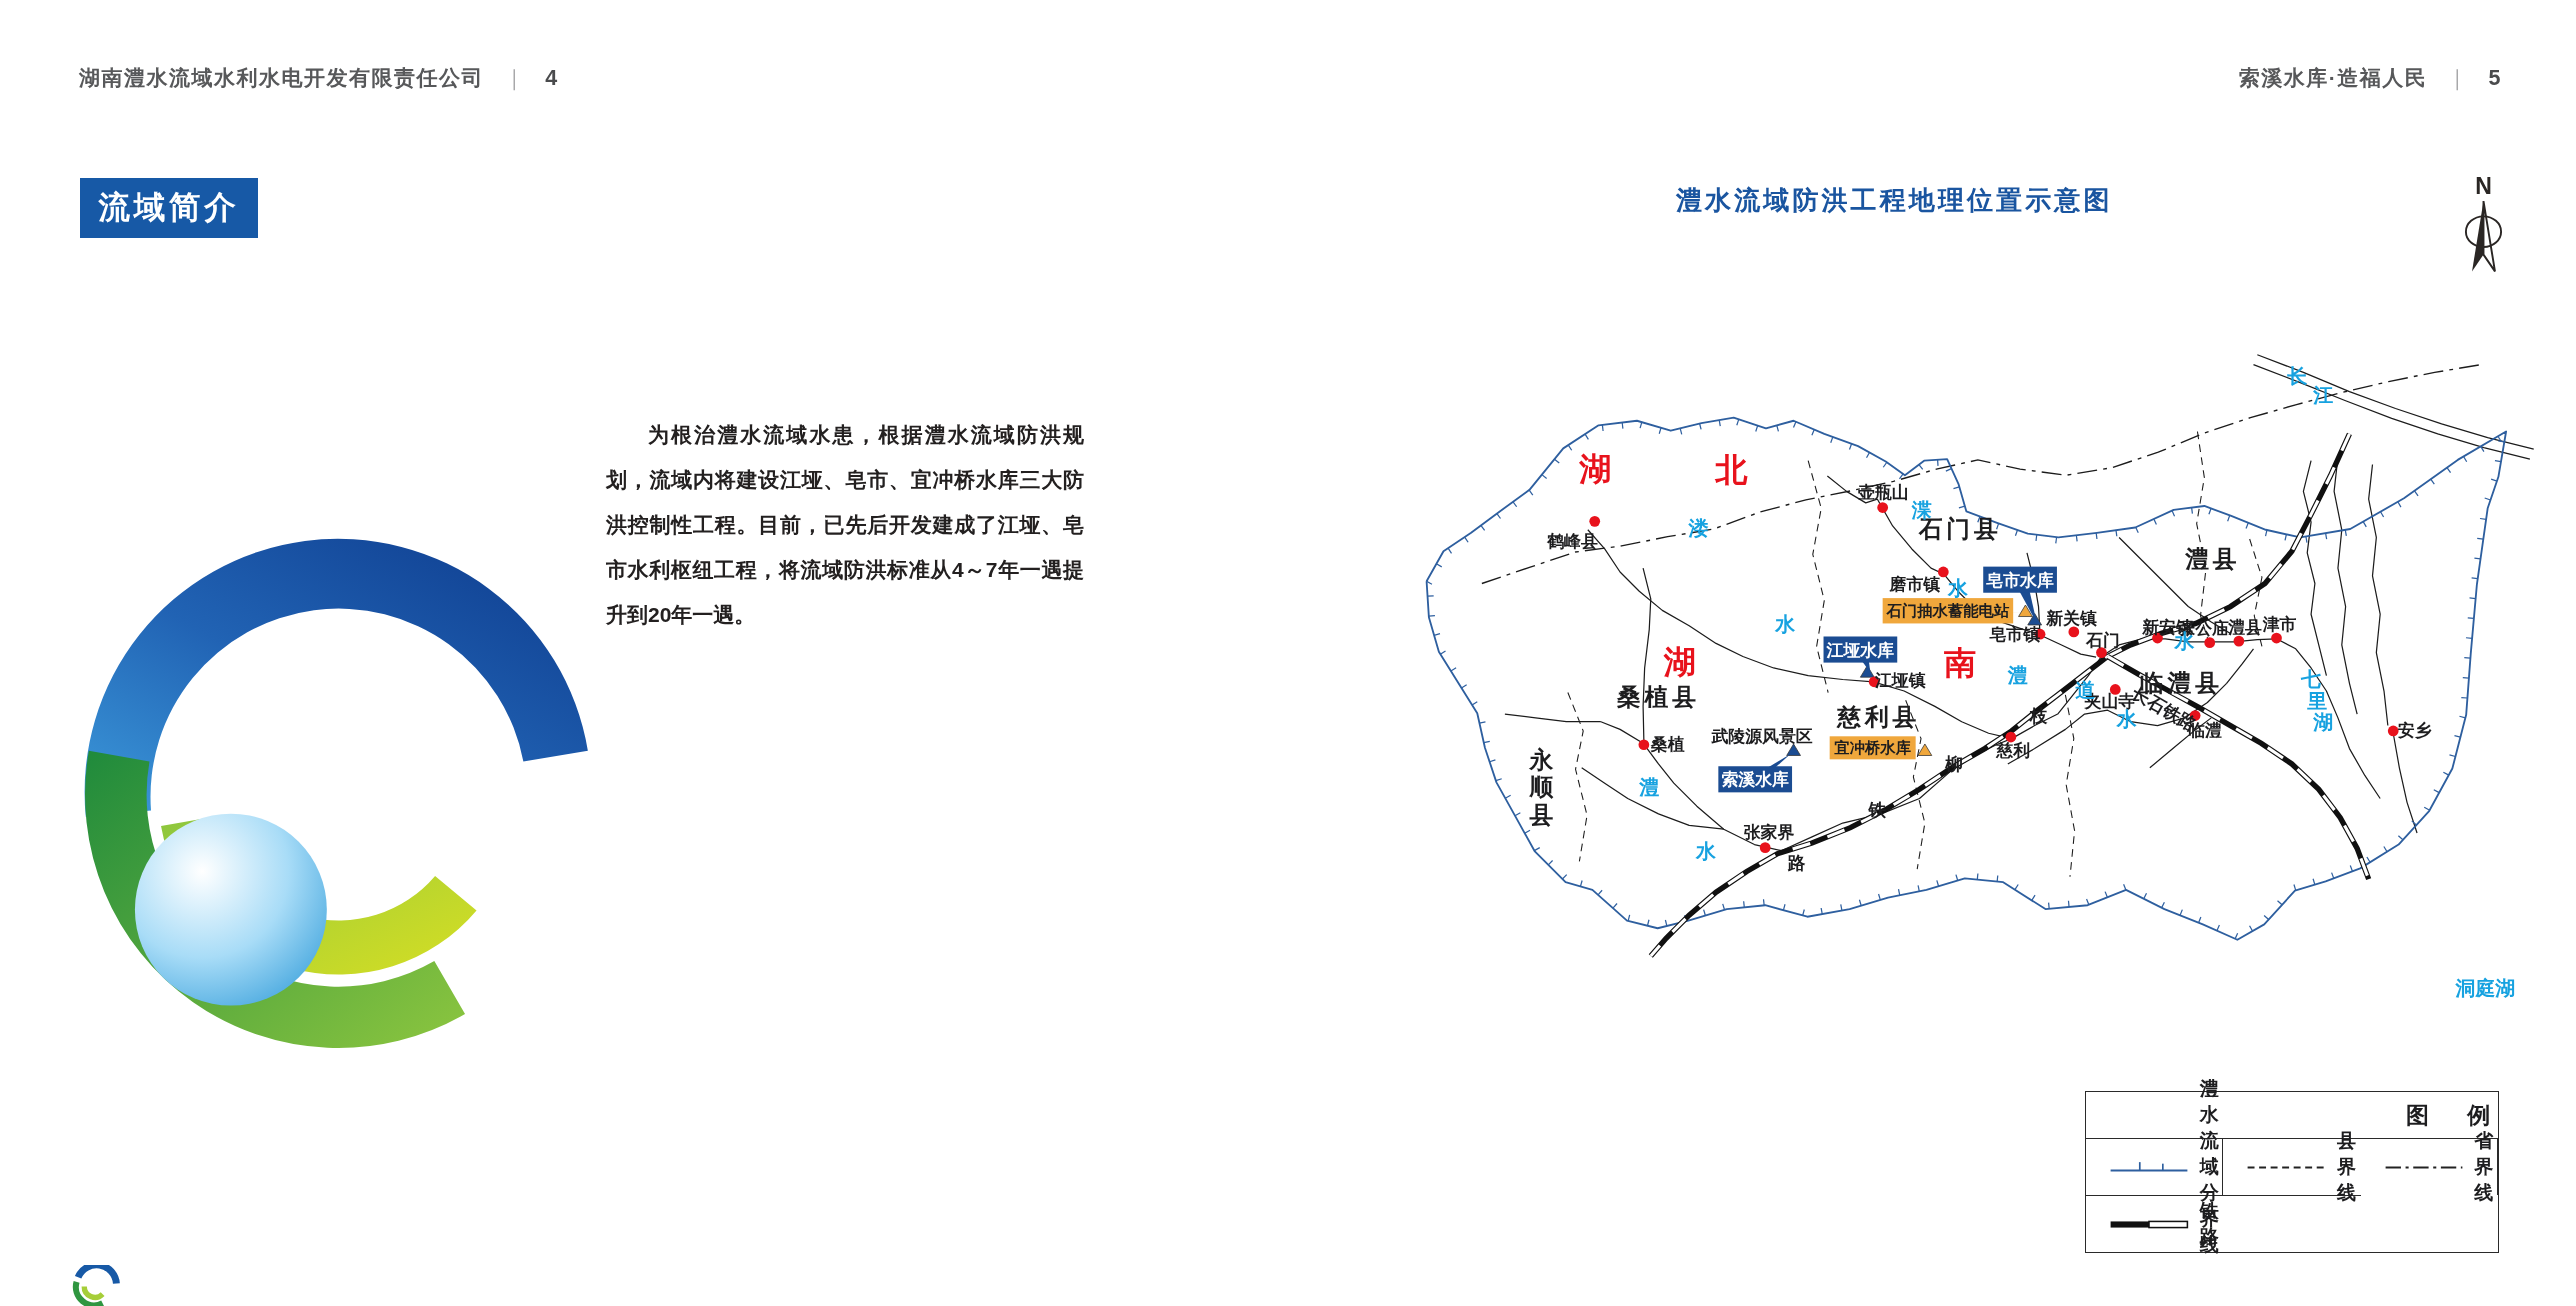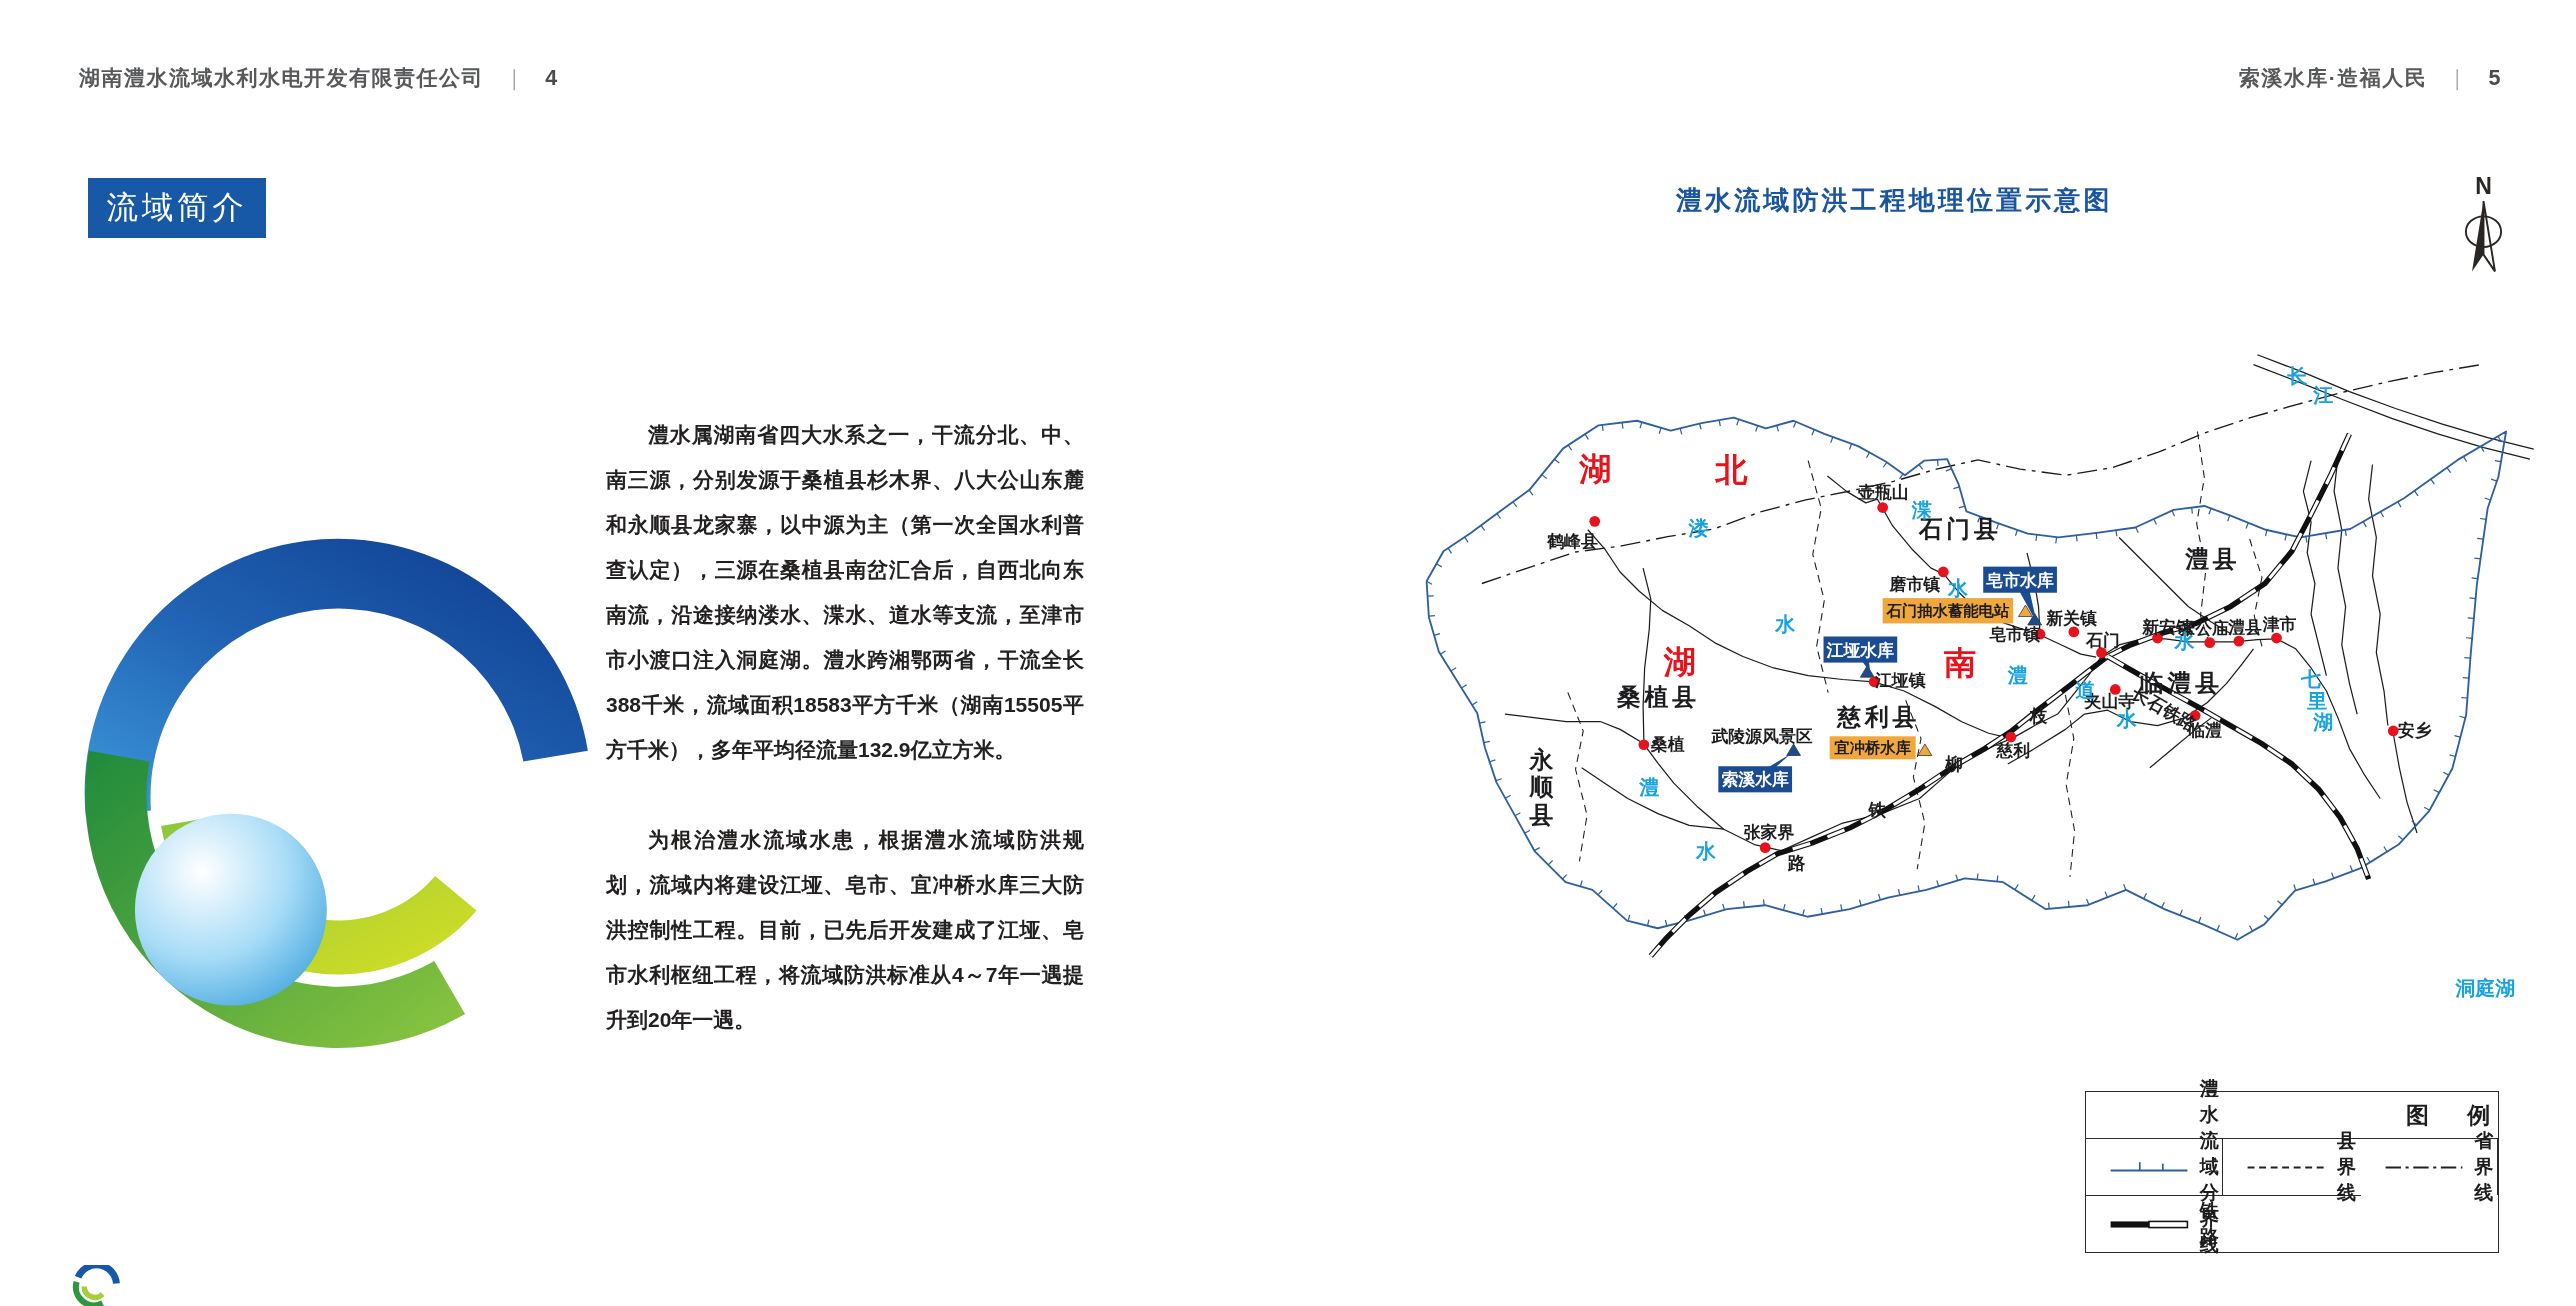--- a/index.html
+++ b/index.html
@@ -3,22 +3,22 @@
 <meta charset="utf-8">
 <style>
   html,body{margin:0;padding:0}
   body{width:2576px;height:1306px;background:#ffffff;position:relative;overflow:hidden;
        font-family:"Liberation Sans","DejaVu Sans",sans-serif;color:#232020}
   .hdr{position:absolute;top:64px;font-size:21px;font-weight:bold;color:#57585a;letter-spacing:1.5px;white-space:nowrap}
   .hdr-left{left:79px}
   .hdr-right{right:74px}
   .hdr .sep{margin:0 12.3px;font-weight:400;color:#9b9c9e}
   .hdr .pg{font-size:21.5px;color:#4a4b4d}
-  .badge{position:absolute;left:88px;top:178px;background:#1759a6;color:#fff;
-         font-size:31.5px;font-weight:normal;padding:9.2px 18.4px;letter-spacing:3.8px}
+  .badge{position:absolute;left:80px;top:178px;background:#1759a6;color:#fff;
+         font-size:31.5px;font-weight:bold;padding:9.2px 18.4px;letter-spacing:3.8px}
   .paras{position:absolute;left:606px;top:412px;width:478px;font-size:21px;font-weight:bold;
          color:#232020;text-align:justify;line-height:45px}
   .paras p{margin:0 0 45px 0;text-indent:2em}
   .map-title{position:absolute;left:1676px;top:183px;font-size:26px;font-weight:bold;
              color:#1a55a0;letter-spacing:3.1px;white-space:nowrap}
   .north{position:absolute;left:2461px;top:175px;width:45px;text-align:center}
   .north .n{display:block;font-size:23px;font-weight:bold;color:#2a2624;line-height:23px}
   #map-svg{position:absolute;left:0;top:0}
   
   .river{fill:none;stroke:#1c1c1c;stroke-width:1.6;stroke-linejoin:round}
@@ -84,21 +84,20 @@
         <stop offset="1" stop-color="#2e9ad8"></stop>
     </radialGradient>
   </defs>
   <path fill="url(#gBlue)" d="M725 423 A330 330 0 0 0 71 509 L156 501 A245 245 0 0 1 641 437 Z"></path>
   <path fill="url(#gGreen)" d="M75 423 A330 330 0 0 0 565 766 L525 697 A250 250 0 0 1 154 437 Z"></path>
   <path fill="url(#gYellow)" d="M169 521 A235 235 0 0 0 580 631 L526 586 A165 165 0 0 1 238 509 Z"></path>
   <circle cx="260" cy="630" r="125" fill="url(#gBall)"></circle>
 </svg>
 
 <div class="paras">
-  <p>澧水属湖南省四大水系之一，干流分北、中、南三源，分别发源于桑植县杉木界、八大公山东麓和永顺县龙家寨，以中源为主（第一次全国水利普查认定），三源在桑植县南岔汇合后，自西北向东南流，沿途接纳溇水、渫水、道水等支流，至津市市小渡口注入洞庭湖。澧水跨湘鄂两省，干流全长388千米，流域面积18583平方千米（湖南15505平方千米），多年平均径流量132.9亿立方米。</p>
   <p>为根治澧水流域水患，根据澧水流域防洪规划，流域内将建设江垭、皂市、宜冲桥水库三大防洪控制性工程。目前，已先后开发建成了江垭、皂市水利枢纽工程，将流域防洪标准从4～7年一遇提升到20年一遇。</p>
 </div>
 
 <svg width="49" height="43" viewBox="0 0 64 56" style="position:absolute;left:72px;top:1265px">
   <path d="M58 24 A26 26 0 0 0 8 16" stroke="#1759a6" stroke-width="9" fill="none"></path>
   <path d="M6 22 A24 24 0 0 0 40 50" stroke="#2f9640" stroke-width="8" fill="none"></path>
   <path d="M16 28 A14 14 0 0 0 40 38" stroke="#a6ce39" stroke-width="7" fill="none"></path>
 </svg>
 
 <div class="map-title">澧水流域防洪工程地理位置示意图</div>

